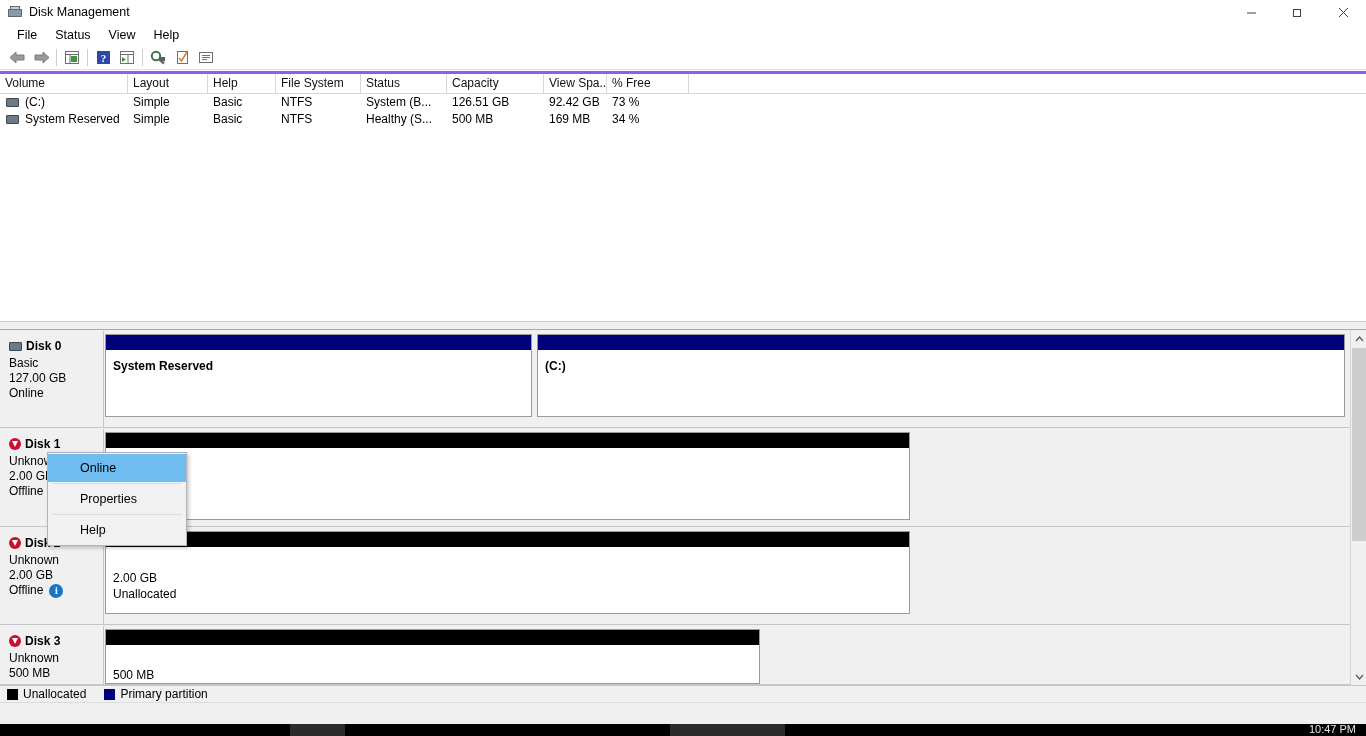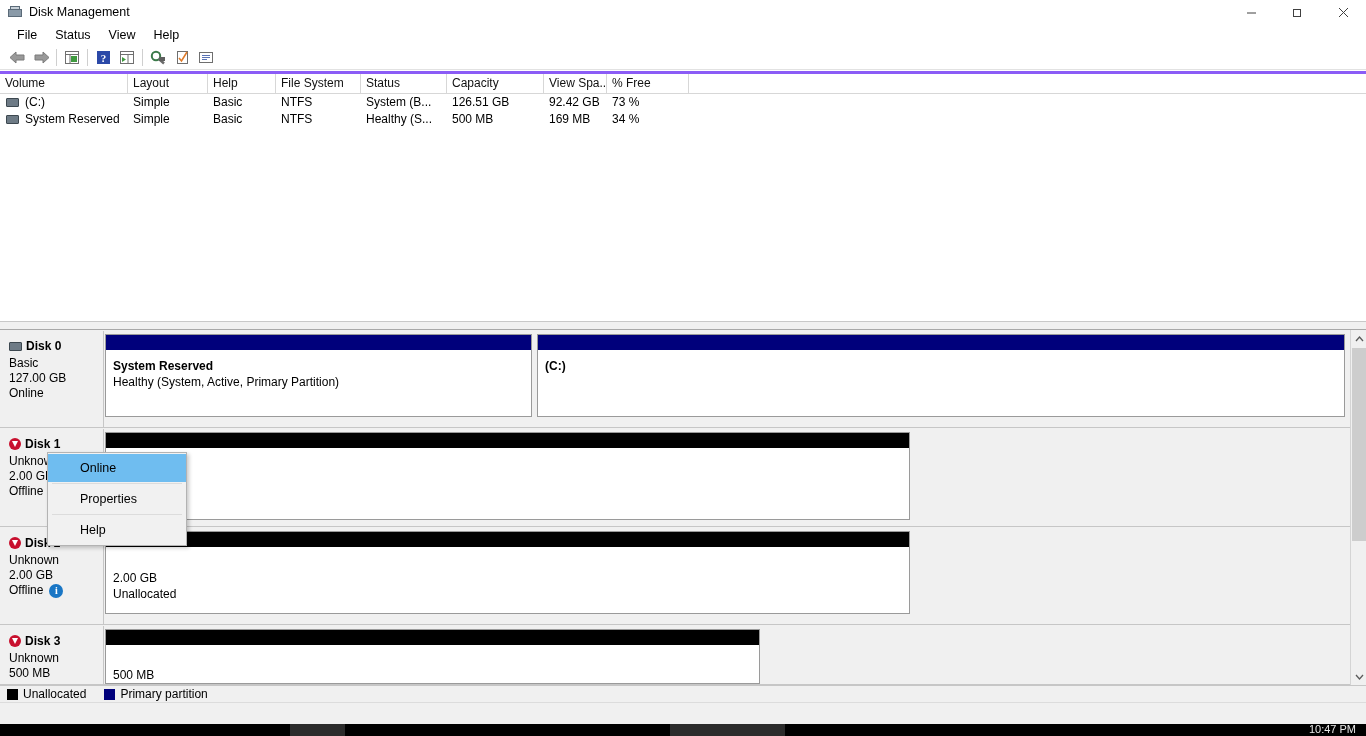--- a/index.html
+++ b/index.html
@@ -491,21 +491,20 @@
           <div class="offline-row">
             <span>Online</span>
           </div>
         </div>
       </div>
       <div class="parts">
         <div class="part" style="width:427px;height:83px">
           <div class="cap primary"></div>
           <div class="ptext">
             <div class="pname">System Reserved</div>
-            <div>Healthy (System, Active, Primary Partition)</div>
           </div>
         </div>
         <div class="part" style="width:808px;height:83px">
           <div class="cap primary"></div>
           <div class="ptext">
             <div class="pname">(C:)</div>
           </div>
         </div>
       </div>
     </div>

